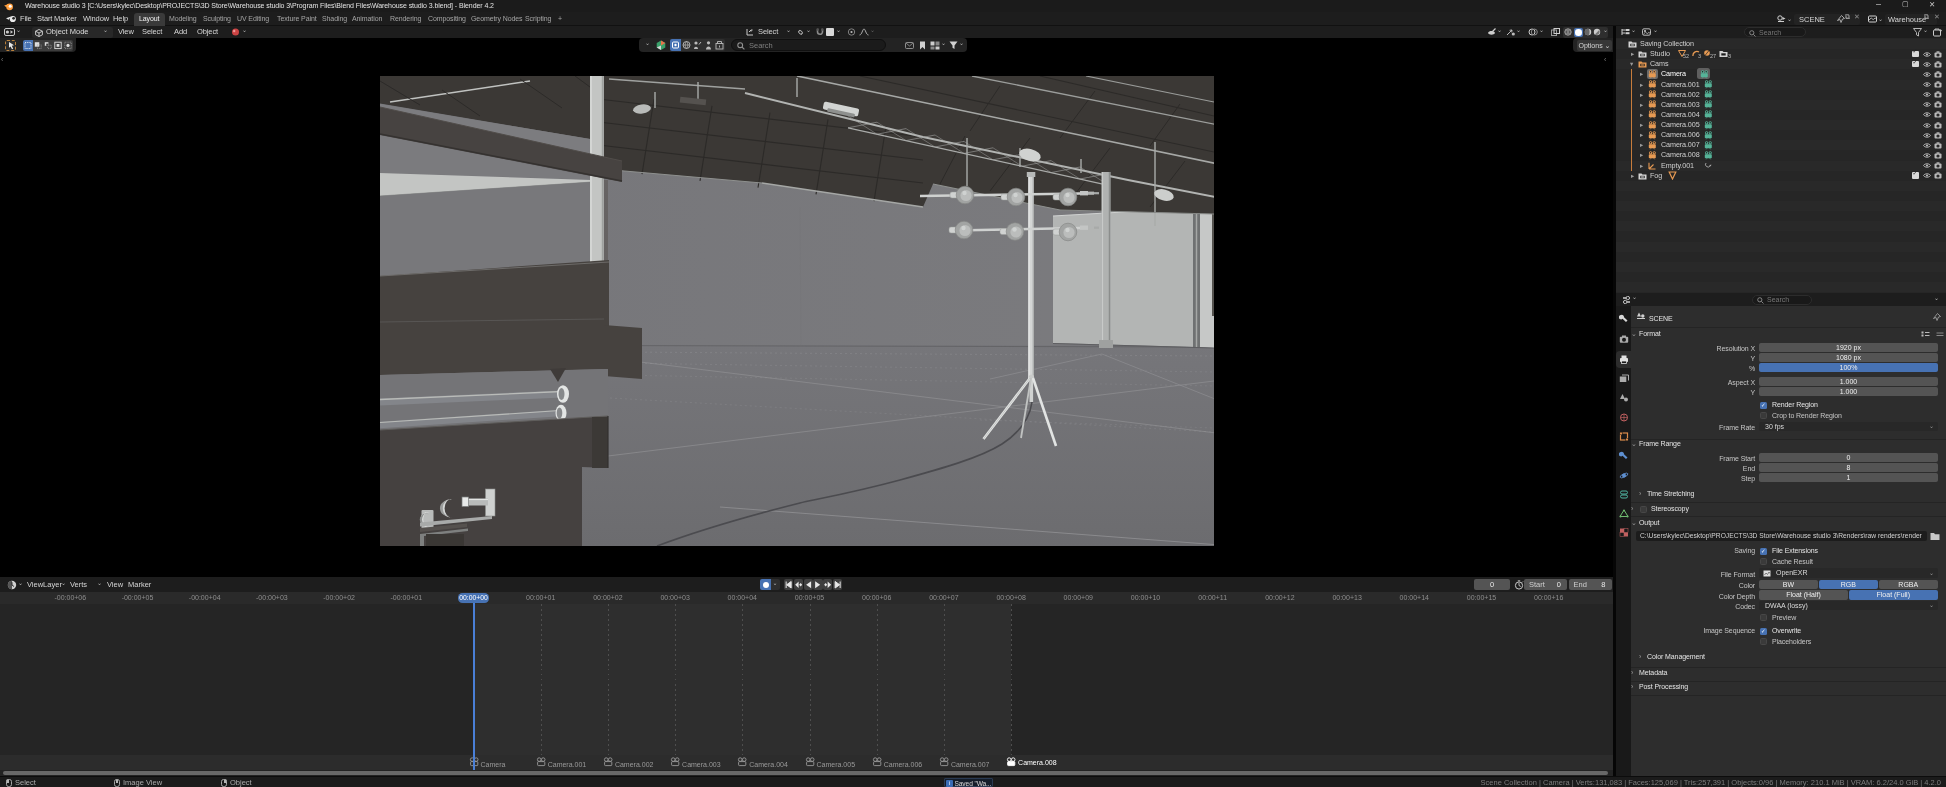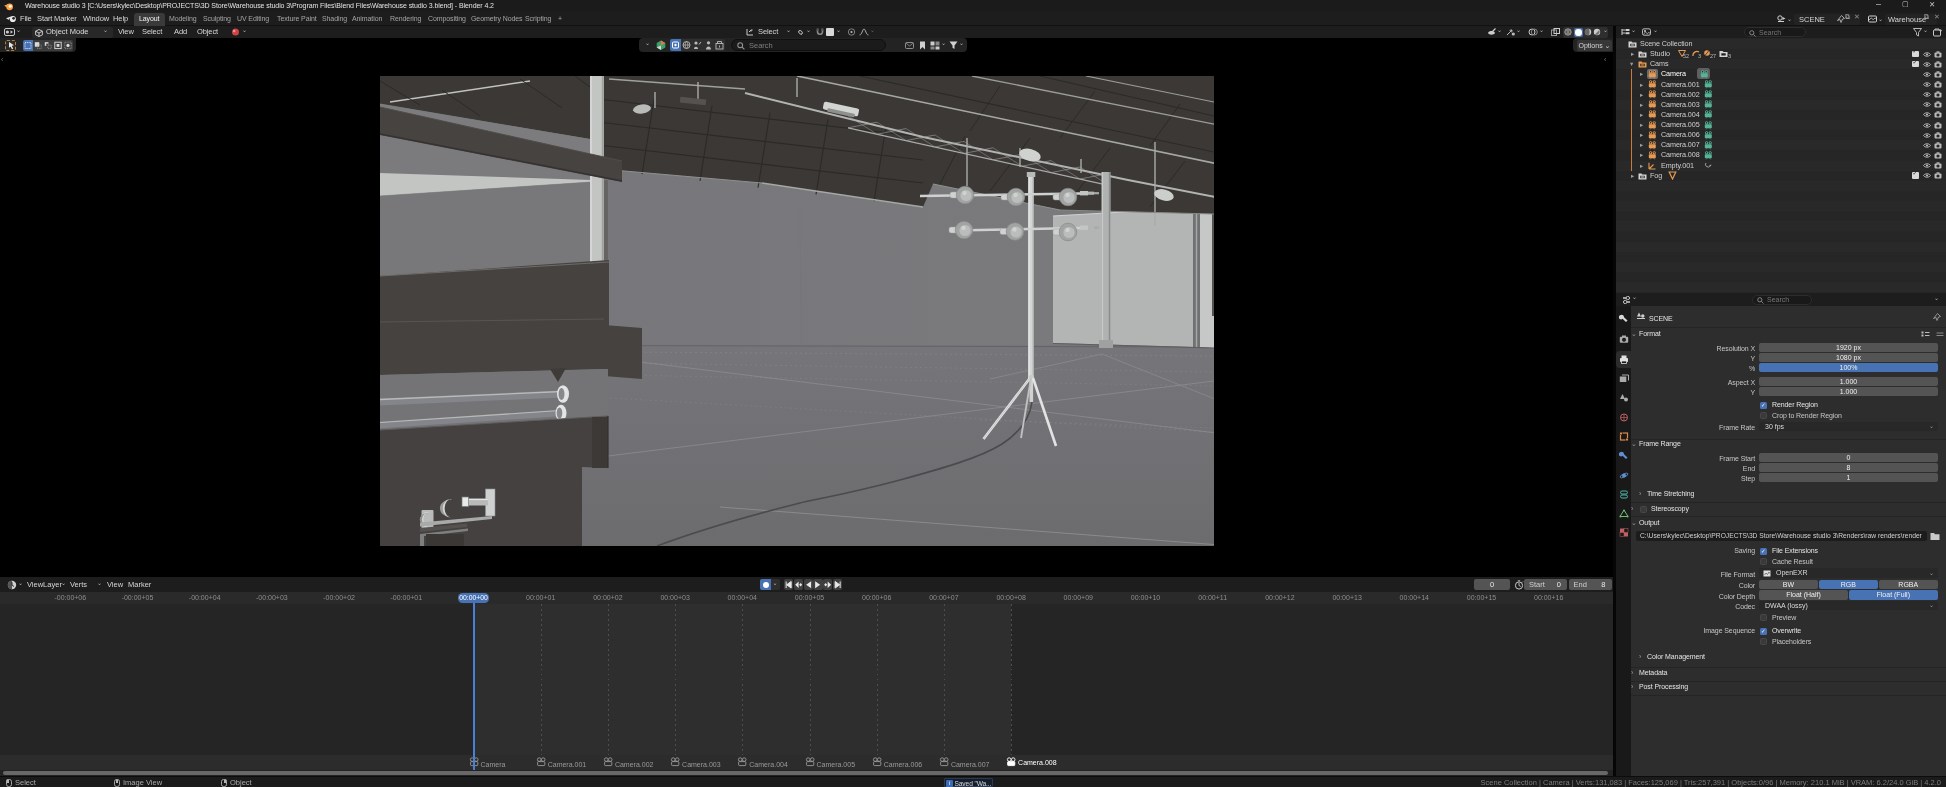--- a/index.html
+++ b/index.html
@@ -500,21 +500,21 @@
       <div class="abs" style="left:0;top:175.1px;width:330px;height:10.13px;background:#292929;"></div>
       <div class="abs" style="left:0;top:195.3px;width:330px;height:10.13px;background:#292929;"></div>
       <div class="abs" style="left:0;top:215.6px;width:330px;height:10.13px;background:#292929;"></div>
       <div class="abs" style="left:0;top:235.9px;width:330px;height:10.13px;background:#292929;"></div>
       <div class="abs" style="left:0;top:256.1px;width:330px;height:10.13px;background:#292929;"></div>
       <svg class="abs" style="left:12px;top:14.0px" width="9" height="8" viewBox="0 0 9 8">
         <path d="M0.5,1.5 h3 l1,1 h4 v5 h-8 Z" fill="#d5d5d5"></path>
         <rect x="2.3" y="3.8" width="4.4" height="2.4" fill="#1d1d1d"></rect>
         <rect x="3.1" y="4.4" width="2.8" height="1.2" fill="#d5d5d5"></rect>
       </svg>
-      <span style="color:#cfcfcf;font-size:7.2px;line-height:10px;position:absolute;white-space:nowrap;letter-spacing:-0.1px;left:24px;top:13.0px;">Scene Collection</span>
+      <span style="color:#cfcfcf;font-size:7.2px;line-height:10px;position:absolute;white-space:nowrap;letter-spacing:-0.1px;left:24px;top:13.0px;">Saving Collection</span>
       <span style="color:#9a9a9a;font-size:6.5px;line-height:10px;position:absolute;left:15px;top:23.130000000000003px;">▸</span>
       <svg class="abs" style="left:22px;top:24.130000000000003px" width="9" height="8" viewBox="0 0 9 8">
         <path d="M0.5,1.5 h3 l1,1 h4 v5 h-8 Z" fill="#d5d5d5"></path>
         <rect x="2.3" y="3.8" width="4.4" height="2.4" fill="#1d1d1d"></rect>
         <rect x="3.1" y="4.4" width="2.8" height="1.2" fill="#d5d5d5"></rect>
       </svg>
       <span style="color:#cfcfcf;font-size:7.2px;line-height:10px;position:absolute;white-space:nowrap;letter-spacing:-0.1px;left:34px;top:23.130000000000003px;">Studio</span>
       <svg class="abs" style="left:62px;top:24.130000000000003px" width="54" height="8" viewBox="0 0 54 8">
         <path d="M0.5,0.5 h7 l-3.5,6z" fill="none" stroke="#e79a53" stroke-width="1"></path>
         <text x="5" y="8" fill="#bbb" font-size="5.5">52</text>

